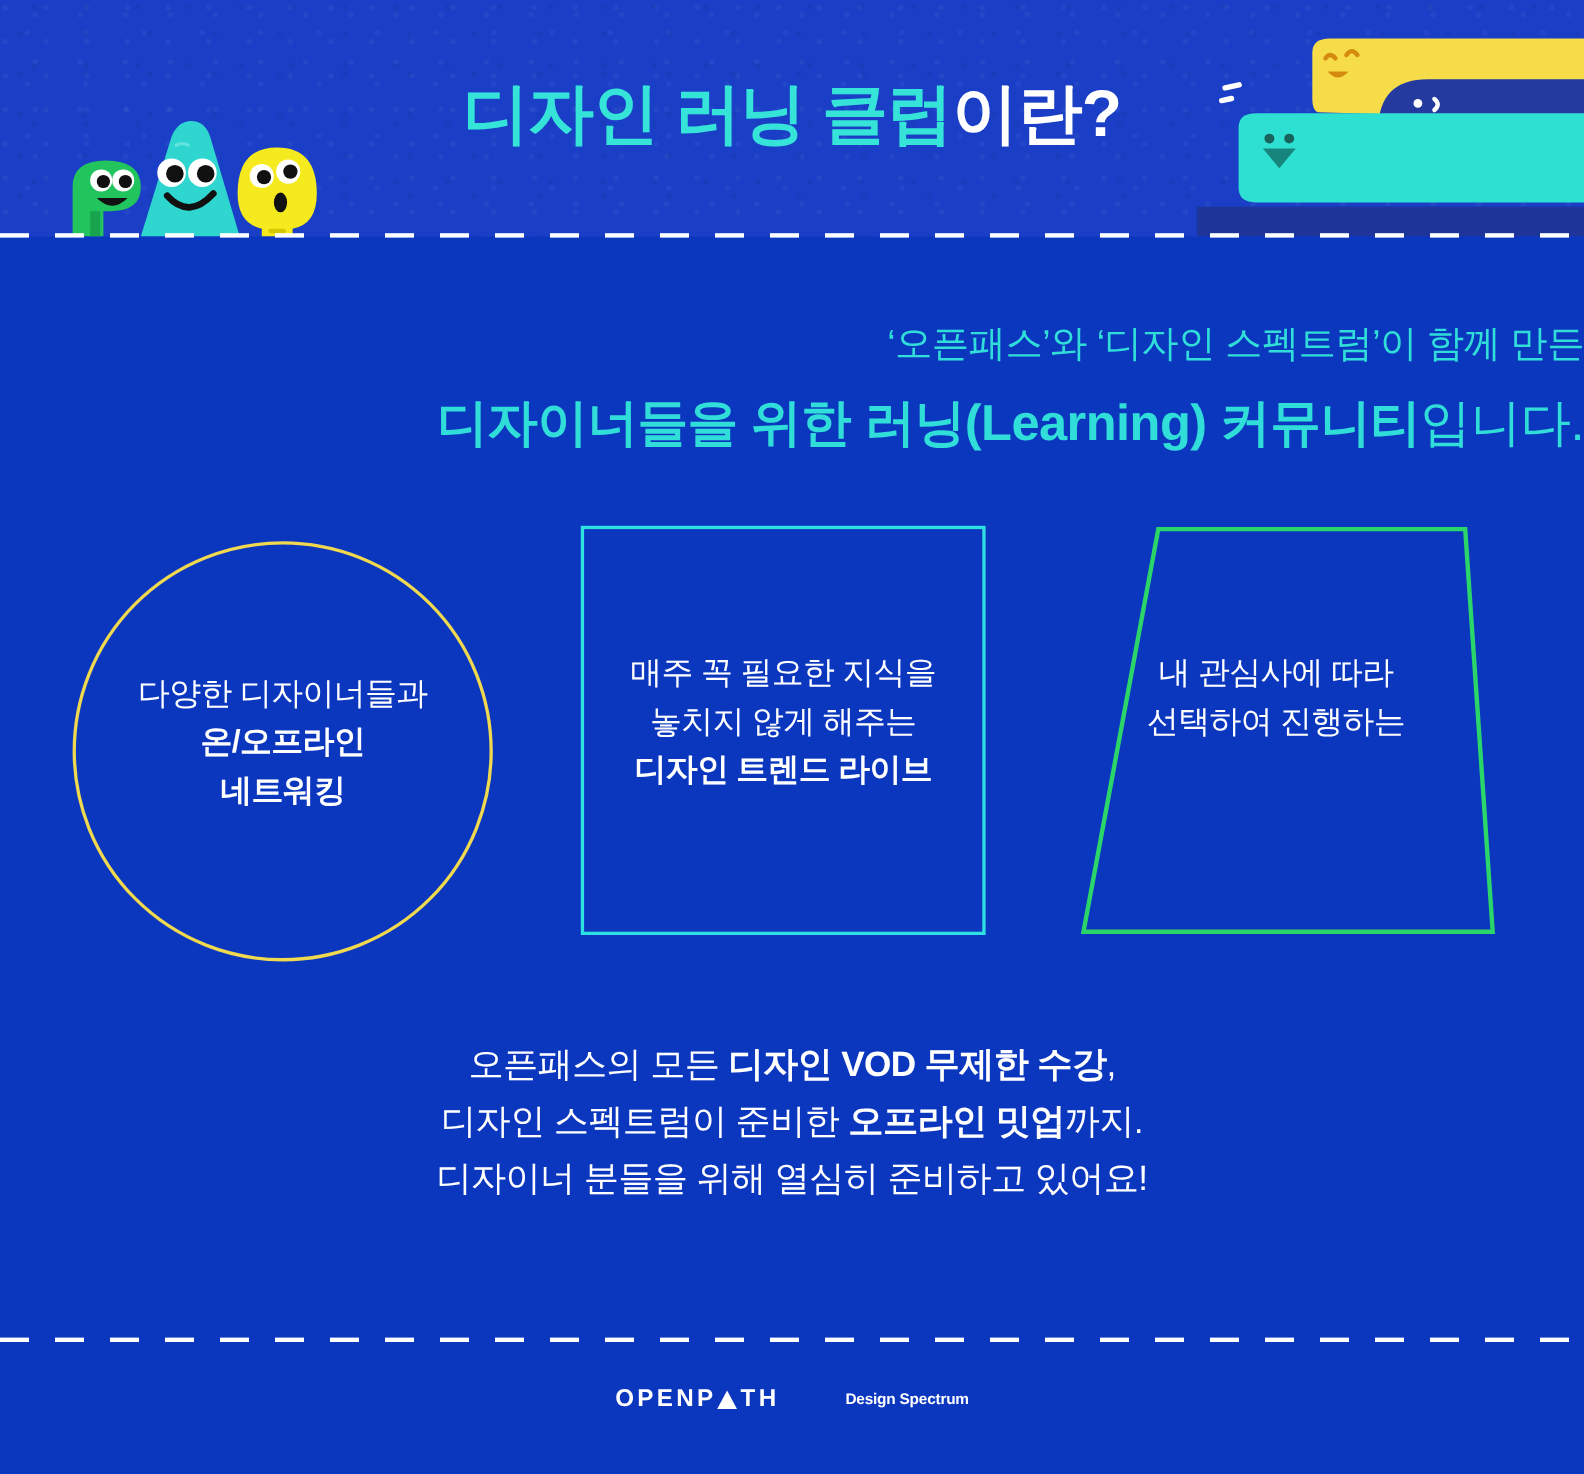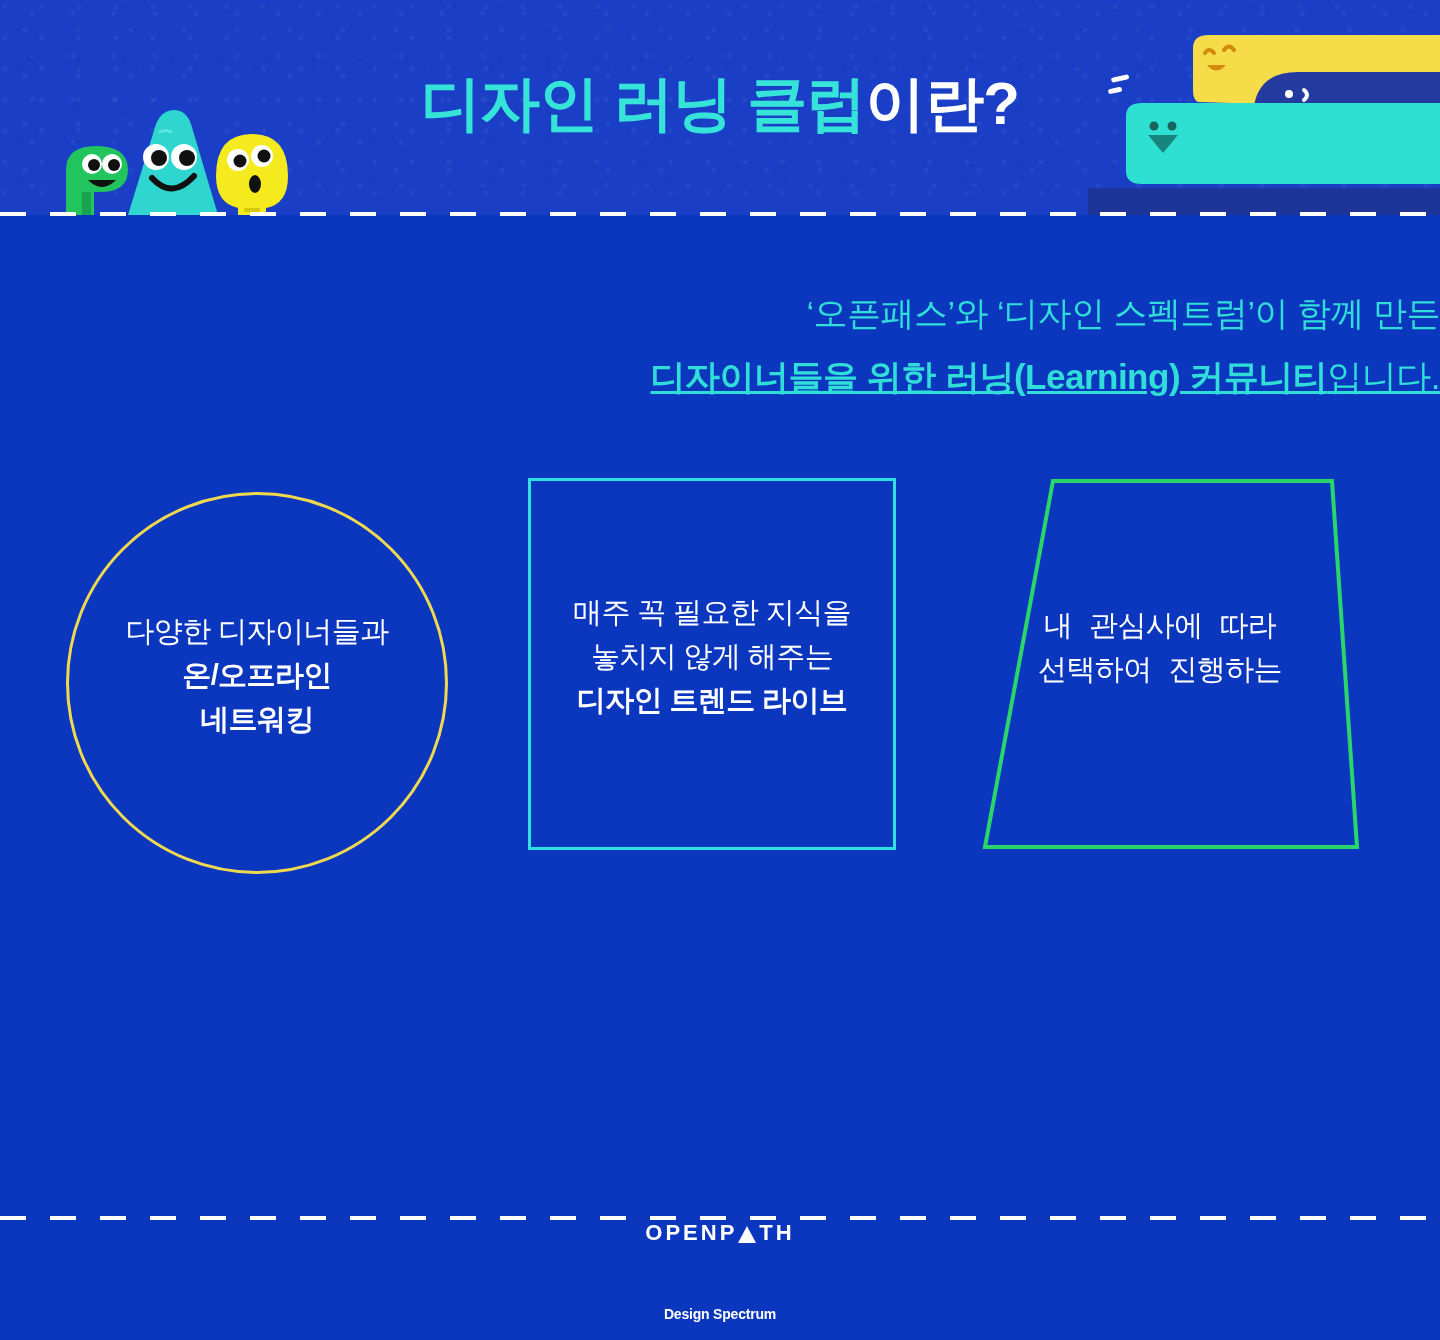--- a/index.html
+++ b/index.html
@@ -59,21 +59,21 @@
 
   
   .illus-right { position:absolute; right:0; top:34px; width:360px; height:181px; z-index:4; }
 
   
   .subtitle {
     position:absolute; left:0; top:288px; width:1440px;
     text-align:right; color:#30ddd8; line-height:1.52;
   }
   .subtitle .l1 { display:block; font-size:34px; font-weight:normal; letter-spacing:-.5px; }
-  .subtitle .l2 { display:block; font-size:35px; letter-spacing:-.5px; margin-top:10px;text-decoration:underline; }
+  .subtitle .l2 { display:block; font-size:46px; letter-spacing:-.5px; margin-top:10px; }
   .subtitle .l2 b { font-weight:bold; }
   .subtitle .l2 span.reg { font-weight:normal; }
 
   
   .cards { position:absolute; left:0; top:470px; width:1440px; height:390px; }
 
   .card { position:absolute; }
   .card .txt {
     position:absolute; left:0; width:100%;
     text-align:center; color:#ffffff;
@@ -91,35 +91,35 @@
   .card-circle .txt { top:117px; }
 
   
   .card-square { left:528px; top:8px; width:368px; height:372px; }
   .card-square .ring { position:absolute; inset:0; border:3px solid #2ee0e0; }
   .card-square .txt { top:112px; }
 
   
   .card-trap { left:960px; top:8px; width:400px; height:372px; }
   .card-trap svg { position:absolute; left:0; top:0; }
-  .card-trap .txt { top:128px;font-family:Liberation Mono, monospace; }
+  .card-trap .txt { top:112px; }
 
   
   .closing {
     position:absolute; left:0; top:942px; width:1440px;
     text-align:center; color:#ffffff;
     font-size:32px; line-height:1.62; letter-spacing:-.6px;
   }
   .closing span.line { display:block; }
   .closing b { font-weight:bold; }
 
   
   .footer {
     position:absolute; left:0; top:1248px; width:1440px; height:46px;
-    display:flex; align-items:center; justify-content:center; gap:60px;flex-direction:column;
+    display:flex; align-items:center; justify-content:center; gap:60px;
   }
   .logo-openpath {
     color:#ffffff; font-size:22px; font-weight:bold;
     letter-spacing:3px; display:flex; align-items:center;
   }
   .logo-openpath .tri-a {
     display:inline-block; width:0; height:0;
     border-left:9px solid transparent; border-right:9px solid transparent;
     border-bottom:17px solid #ffffff;
     margin:0 3px 0 1px; position:relative; top:1px;
@@ -239,20 +239,29 @@
         <polygon points="93,3 372,3 397,369 25,369" fill="none" stroke="#2ad66a" stroke-width="4"></polygon>
       </svg>
       <div class="txt">
         <span class="reg">내 관심사에 따라</span>
         <span class="reg">선택하여 진행하는</span>
       </div>
     </div>
 
   </div>
 
+  <div class="closing">
+    <span class="line">
+      <span>오픈패스의 모든 </span><b>디자인 VOD 무제한 수강</b><span>,</span>
+    </span>
+    <span class="line">
+      <span>디자인 스펙트럼이 준비한 </span><b>오프라인 밋업</b><span>까지.</span>
+    </span>
+    <span class="line">디자이너 분들을 위해 열심히 준비하고 있어요!</span>
+  </div>
 
   <div class="dash-line dash-bottom"></div>
 
   <div class="footer">
     <div class="logo-openpath">
       <span>OPENP</span>
         <span class="tri-a"></span>
         <span>TH</span>
     </div>
     <div class="logo-ds">Design Spectrum</div>

